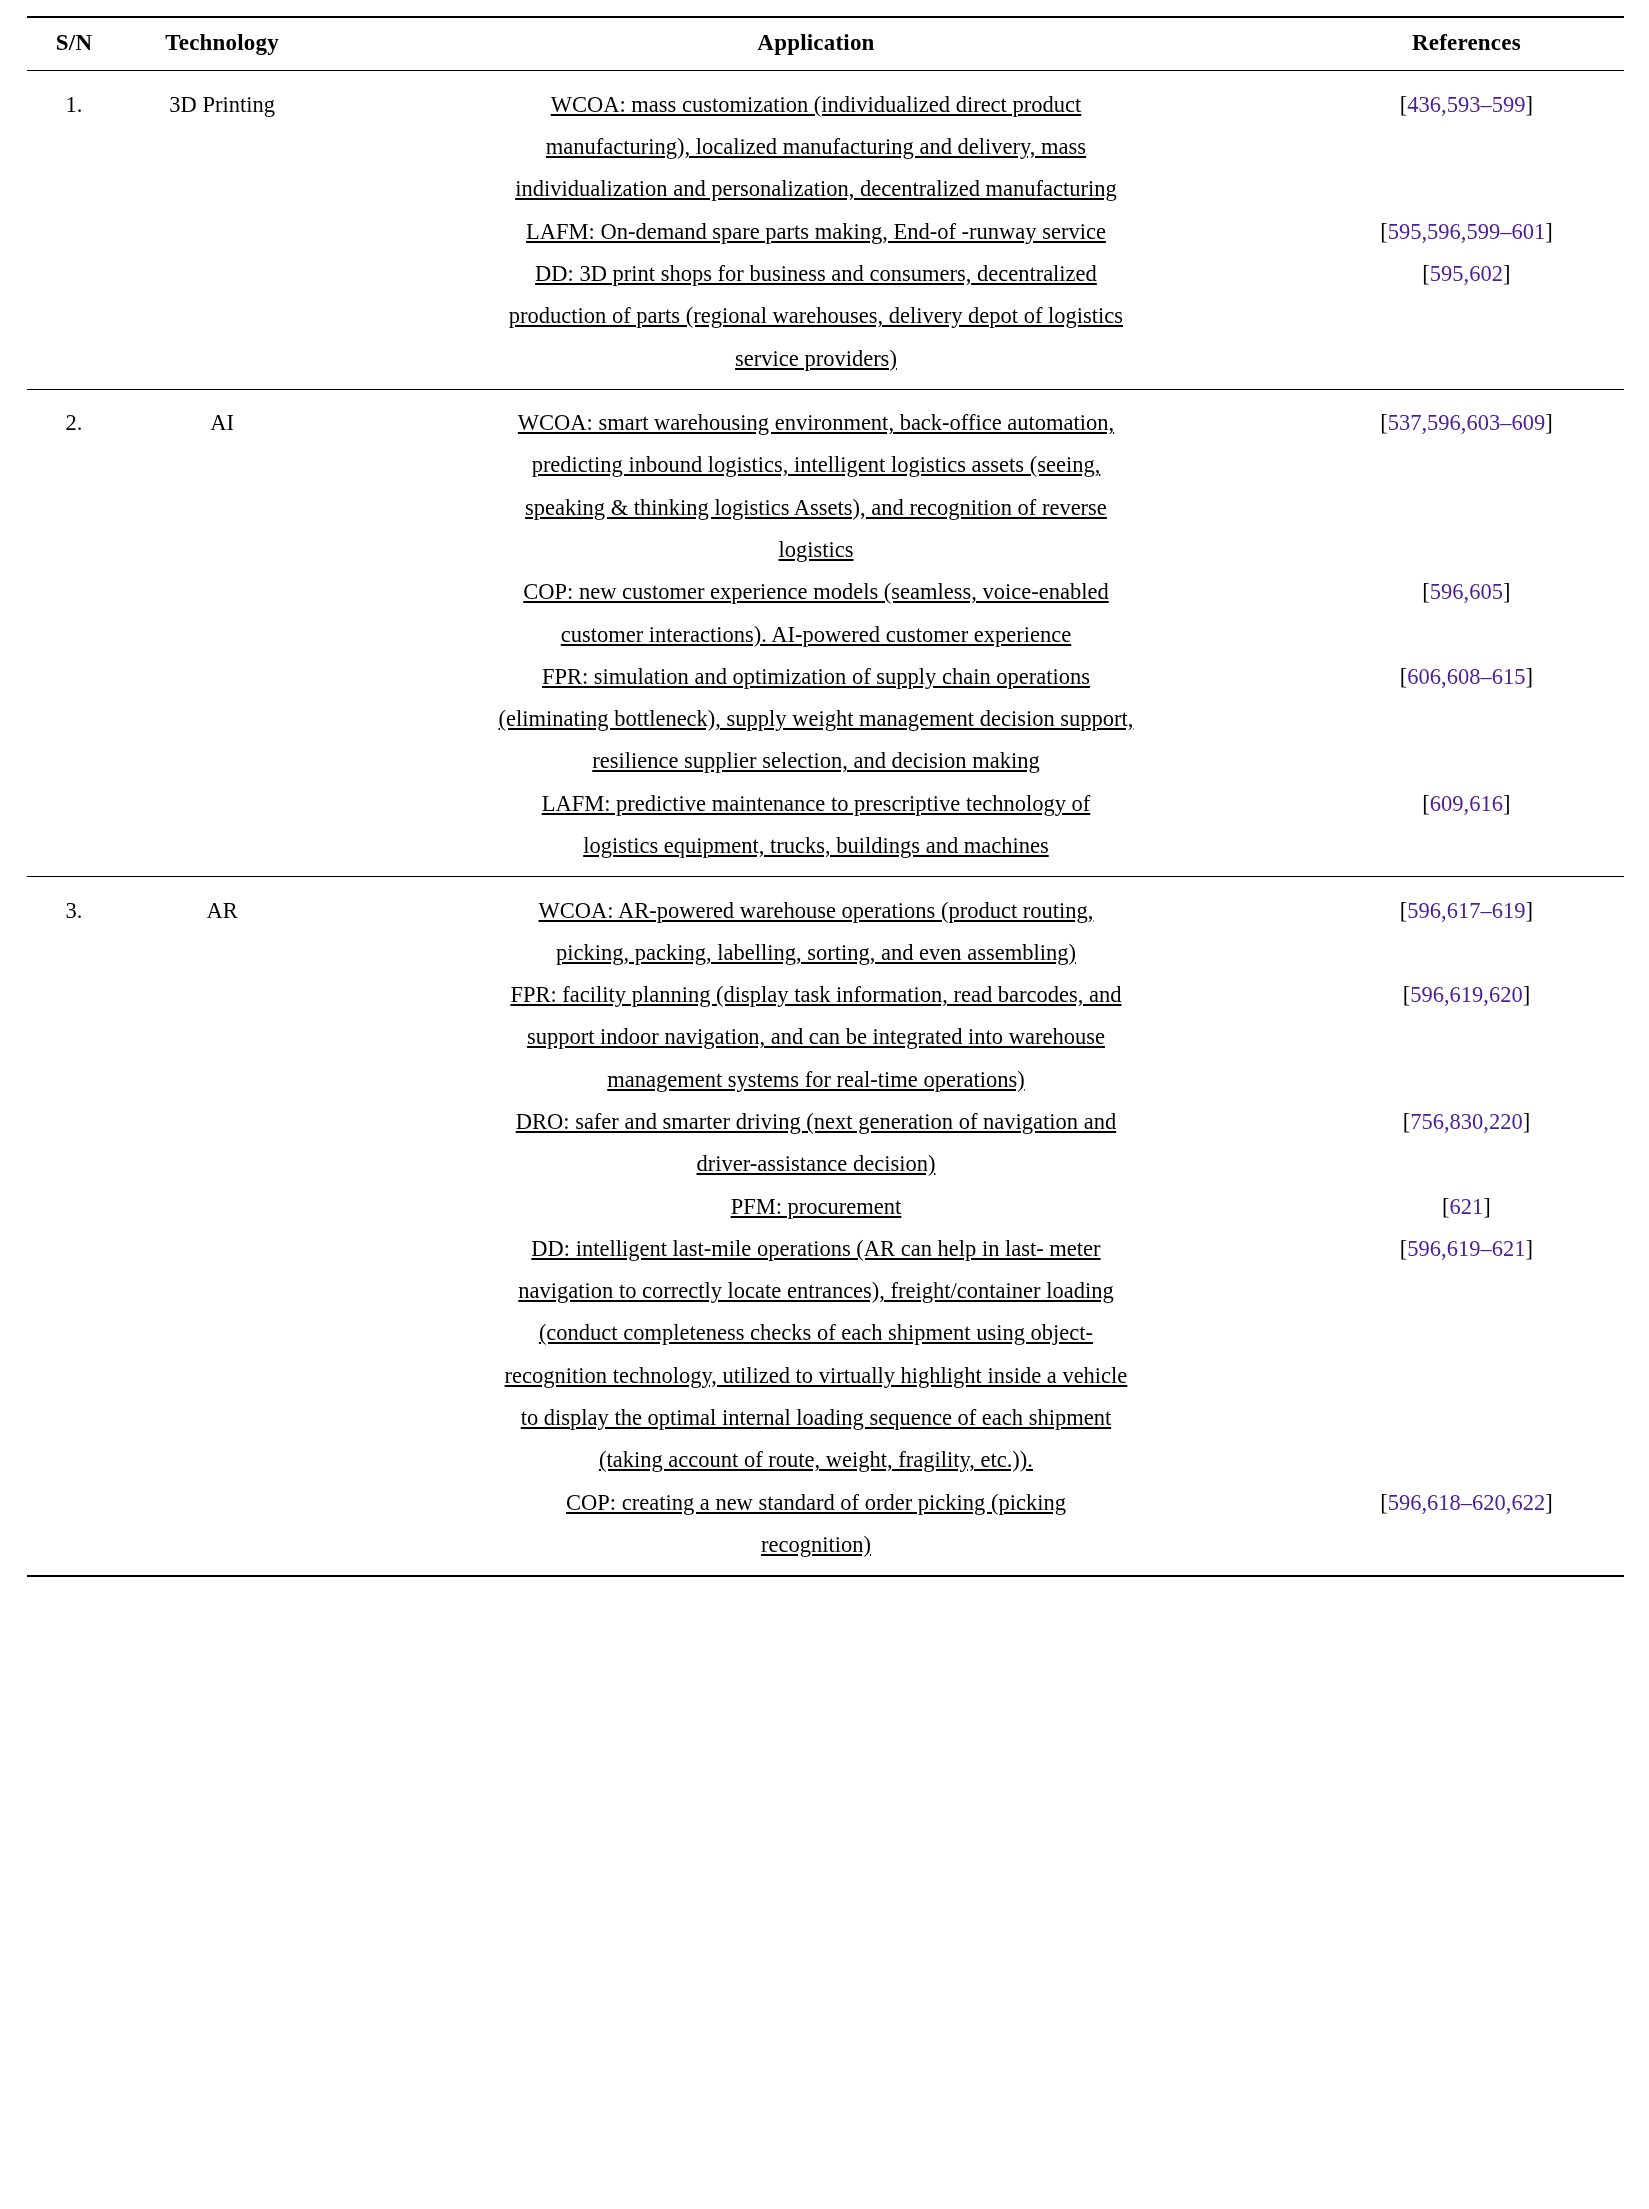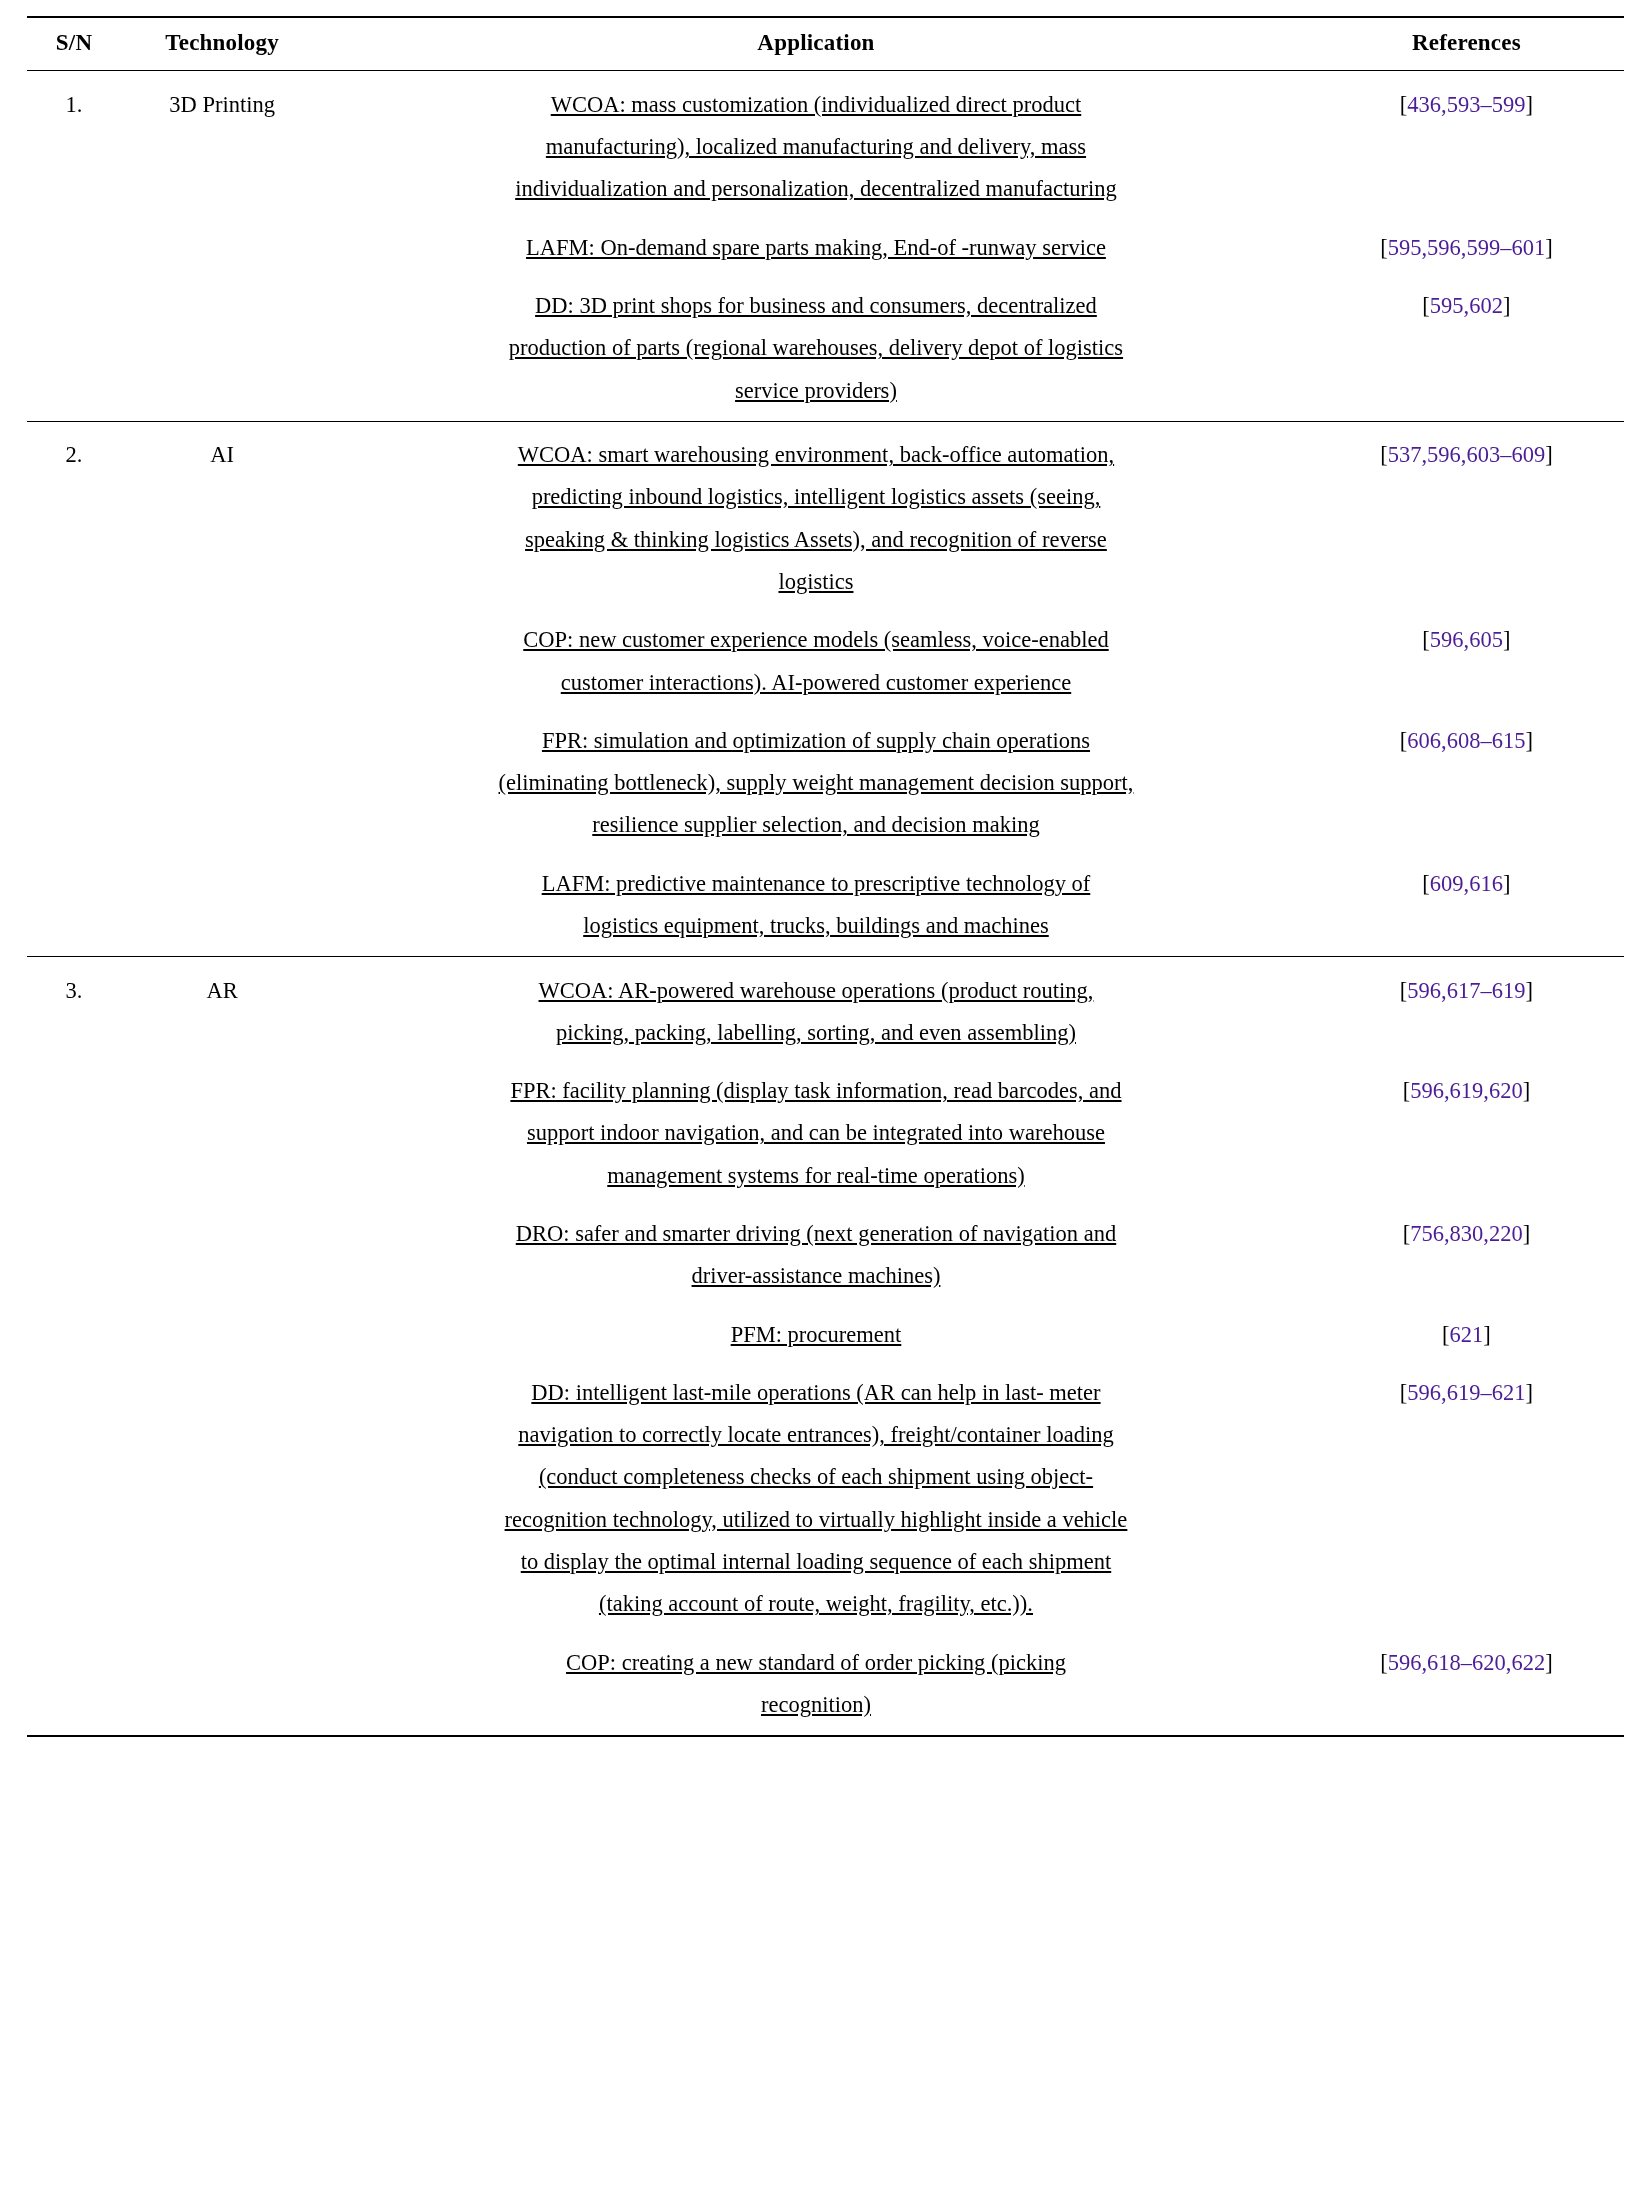--- a/index.html
+++ b/index.html
@@ -69,21 +69,21 @@
     text-decoration: underline;
   }
   td.ref {
     text-align: center;
     padding-top: 12.4px;
     white-space: nowrap;
   }
 
   
   .subgroup { margin: 0; }
-  .subgroup + .subgroup { margin-top: 16px; }
+  .subgroup + .subgroup { margin-top: 0; }
   .app-line { display: block; }
 
   
   .ref-block { display: block; }
   .ref-spacer { display: block; visibility: hidden; }
 
   .refnum { color: #4c1d95; }
   .brk { color: #000; }
 
   .pad-row td { height: 0; }
@@ -198,21 +198,21 @@
               <span class="app-line">WCOA: AR-powered warehouse operations (product routing,</span>
               <span class="app-line">picking, packing, labelling, sorting, and even assembling)</span>
             </div>
             <div class="subgroup">
               <span class="app-line">FPR: facility planning (display task information, read barcodes, and</span>
               <span class="app-line">support indoor navigation, and can be integrated into warehouse</span>
               <span class="app-line">management systems for real-time operations)</span>
             </div>
             <div class="subgroup">
               <span class="app-line">DRO: safer and smarter driving (next generation of navigation and</span>
-              <span class="app-line">driver-assistance machines)</span>
+              <span class="app-line">driver-assistance decision)</span>
             </div>
             <div class="subgroup">
               <span class="app-line">PFM: procurement</span>
             </div>
             <div class="subgroup">
               <span class="app-line">DD: intelligent last-mile operations (AR can help in last- meter</span>
               <span class="app-line">navigation to correctly locate entrances), freight/container loading</span>
               <span class="app-line">(conduct completeness checks of each shipment using object-</span>
               <span class="app-line">recognition technology, utilized to virtually highlight inside a vehicle</span>
               <span class="app-line">to display the optimal internal loading sequence of each shipment</span>

